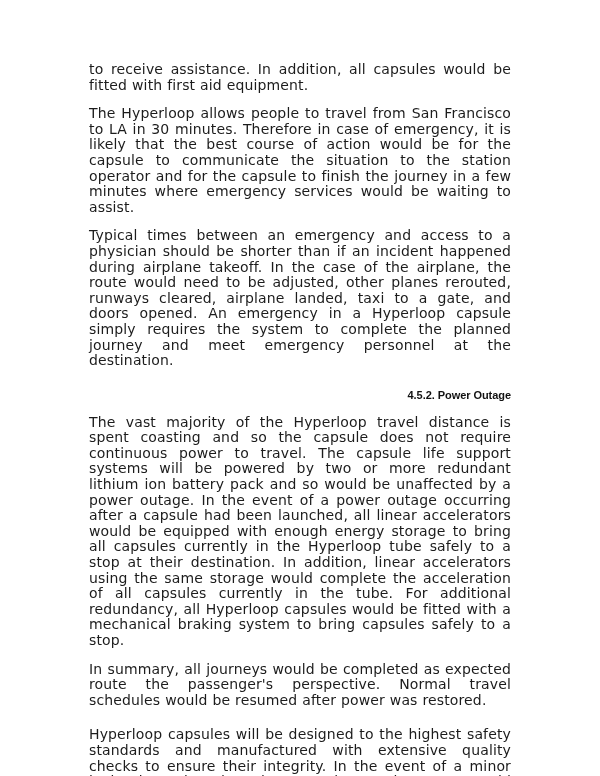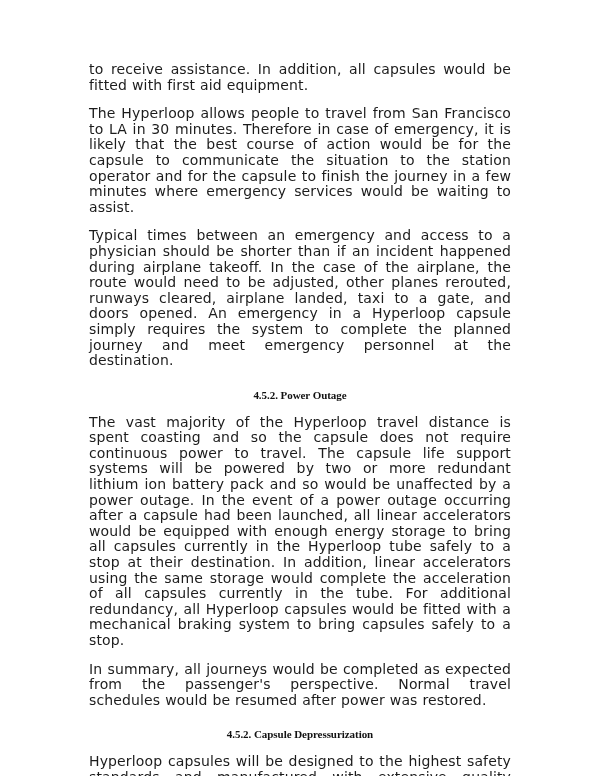--- a/index.html
+++ b/index.html
@@ -42,26 +42,26 @@
     hyphens: none;
   }
 
   p.para:last-child {
     margin-bottom: 0;
   }
 
   h3.section-heading {
     margin: 0 0 11px 0;
     padding: 0;
-    font-family: Liberation Serif, serif;
+    font-family: Liberation Sans, sans-serif;
     font-size: 11px;
     font-weight: bold;
     line-height: 15px;
     color: #111111;
-    text-align: center;
+    text-align: right;
     letter-spacing: -0.005em;
   }
 
   
   .block + .block {
     margin-top: 12px;
   }
 
   .spacer-before-heading {
     height: 6px;
@@ -78,22 +78,21 @@
     <p class="para block">The Hyperloop allows people to travel from San Francisco to LA in 30 minutes. Therefore in case of emergency, it is likely that the best course of action would be for the capsule to communicate the situation to the station operator and for the capsule to finish the journey in a few minutes where emergency services would be waiting to assist.</p>
 
     <p class="para block">Typical times between an emergency and access to a physician should be shorter than if an incident happened during airplane takeoff.  In the case of the airplane, the route would need to be adjusted, other planes rerouted, runways cleared, airplane landed, taxi to a gate, and doors opened.  An emergency in a Hyperloop capsule simply requires the system to complete the planned journey and meet emergency personnel at the destination.</p>
 
     <div class="spacer-before-heading"></div>
 
     <h3 class="section-heading block">4.5.2. Power Outage</h3>
 
     <p class="para block">The vast majority of the Hyperloop travel distance is spent coasting and so the capsule does not require continuous power to travel. The capsule life support systems will be powered by two or more redundant lithium ion battery pack and so would be unaffected by a power outage. In the event of a power outage occurring after a capsule had been launched, all linear accelerators would be equipped with enough energy storage to bring all capsules currently in the Hyperloop tube safely to a stop at their destination. In addition, linear accelerators using the same storage would complete the acceleration of all capsules currently in the tube. For additional redundancy, all Hyperloop capsules would be fitted with a mechanical braking system to bring capsules safely to a stop.</p>
 
-    <p class="para block">In summary, all journeys would be completed as expected from the passenger's perspective.   Normal travel schedules would be resumed after power was restored.</p>
+    <p class="para block">In summary, all journeys would be completed as expected route the passenger's perspective.   Normal travel schedules would be resumed after power was restored.</p>
 
     <div class="spacer-before-heading"></div>
 
-    <h3 class="section-heading block">4.5.2. Capsule Depressurization</h3>
 
     <p class="para block">Hyperloop capsules will be designed to the highest safety standards and manufactured with extensive quality checks to ensure their integrity. In the event of a minor leak, the onboard environmental control system would maintain capsule pressure using the reserve air carried onboard for the short period of time it will take to reach the destination. In the case of a more significant depressurization, oxygen masks would be deployed as in airplanes. Once the capsule reached the destination safely it would be removed from service.  Safety of the onboard air supply in Hyperloop would be very similar to aircraft, and can take advantage of decades of development in similar systems.</p>
 
   </div>
 </div>
 
 </body></html>

